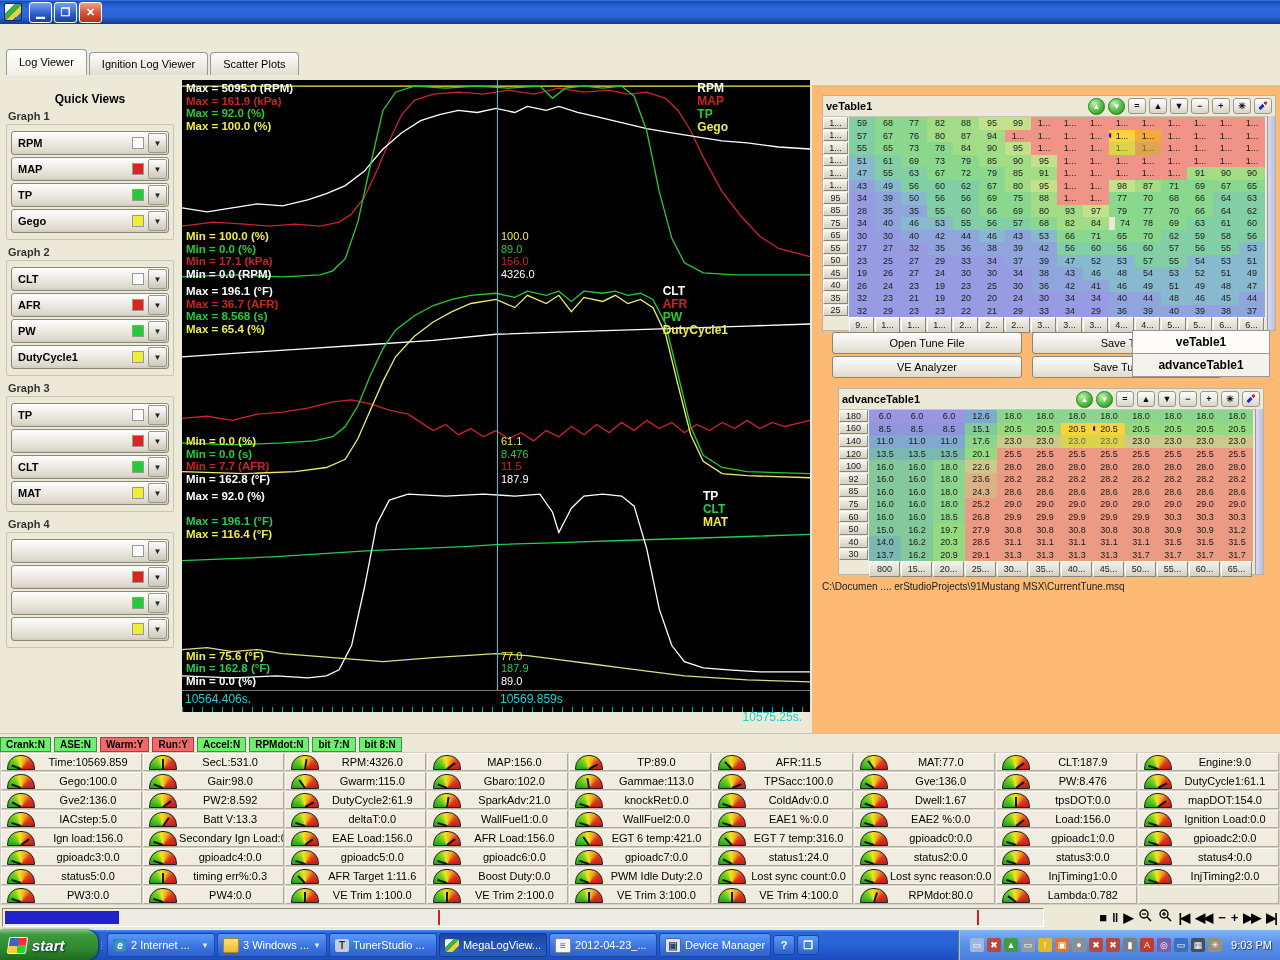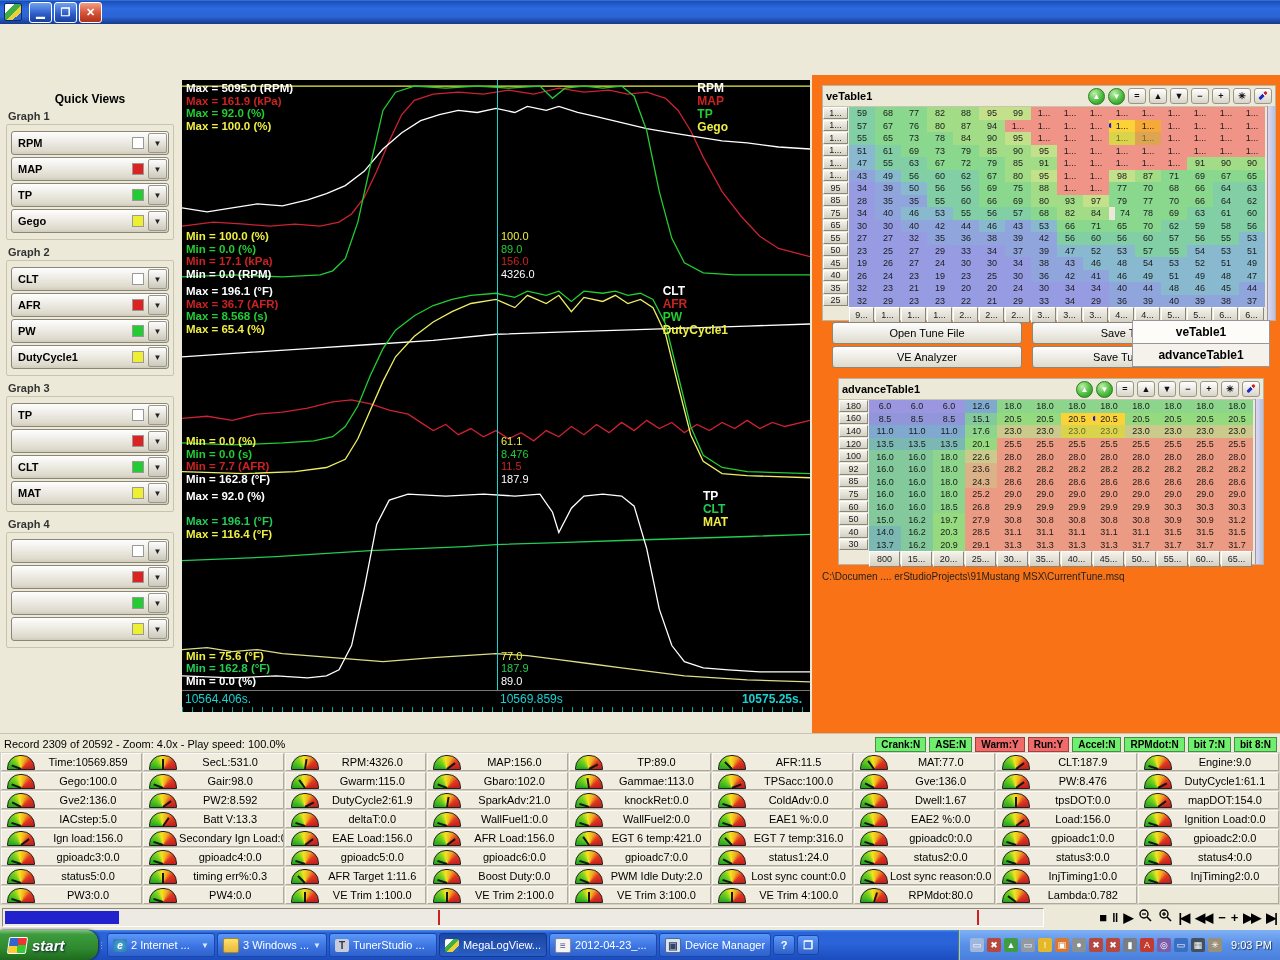--- a/index.html
+++ b/index.html
@@ -44,23 +44,23 @@
   .gpanel{position:absolute;left:0;width:628px;background:#000;border-bottom:1px solid #777;overflow:hidden;}
   .gpanel svg{position:absolute;left:0;top:0;width:100%;height:100%;}
   .glabels{position:absolute;left:4px;font-weight:bold;font-size:11.5px;line-height:12.5px;z-index:3;}
   .glabels.max{top:2px;} .glabels.min{bottom:3px;}
   .glegend{position:absolute;right:82px;top:2px;font-weight:bold;font-size:12px;line-height:13px;text-align:left;z-index:3;}
   .gcursorvals{position:absolute;left:319px;bottom:3px;font-size:11px;line-height:12.5px;z-index:3;}
   .cursorline{position:absolute;left:315px;top:0;width:1px;height:610px;background:#19d2d2;z-index:2;}
   #timeaxis{position:absolute;left:0;top:610px;width:628px;height:22px;background:#000;color:#17d2d2;font-size:12px;}
   #timeaxis .ticks{position:absolute;left:0;bottom:0;width:100%;height:5px;
     background:repeating-linear-gradient(90deg,#0aa 0 1px,transparent 1px 10px);}
-  #ta-left{position:absolute;left:3px;top:2px;} #ta-center{position:absolute;left:318px;top:2px;} #ta-right{position:absolute;right:8px;top:2px;font-weight:bold;}
+  #ta-left{position:absolute;left:3px;top:2px;} #ta-center{position:absolute;left:318px;top:2px;} #ta-right{position:absolute;right:8px;top:20px;}
   
-  #rightpanel{position:absolute;left:812px;top:0;width:468px;height:658px;background:#f97316;}
+  #rightpanel{position:absolute;left:812px;top:10px;width:468px;height:658px;background:#fdba74;}
   .tbl{position:absolute;background:#ece9d8;border:1px solid #b8b4a4;}
   .tbl-title{height:20px;display:flex;align-items:center;background:#ece9d8;border-bottom:1px solid #c8c4b0;padding:0 3px;}
   .tbl-name{font-weight:bold;font-size:11px;flex:1;}
   .circlebtn{width:15px;height:15px;border-radius:50%;margin-left:3px;display:flex;align-items:center;justify-content:center;
     background:radial-gradient(circle at 35% 30%,#bdf0a8,#47b83a 60%,#2a8c22);color:#fff;font-size:8px;border:1px solid #2a7a22;}
   .sqbtn{width:16px;height:14px;margin-left:3px;border:1px solid #9a9688;border-radius:3px;font-size:9px;font-weight:bold;
     background:linear-gradient(180deg,#fff,#d8d4c8);display:flex;align-items:center;justify-content:center;color:#111;}
   .pen{width:10px;height:3px;border-radius:1px;transform:rotate(-45deg);
     background:linear-gradient(90deg,#1a2ac8 0 55%,#e8e8e8 55% 70%,#cc2222 70%);}
   .grid{display:grid;}
@@ -131,20 +131,25 @@
 <div id="screen">
 
   <div id="titlebar">
     <div id="app-icon"></div>
     <div class="winbtn">▁</div>
     <div class="winbtn">❐</div>
     <div class="winbtn close">✕</div>
   </div>
 
 
+  <div id="tabbar">
+      <div class="tab active">Log Viewer</div>
+      <div class="tab">Ignition Log Viewer</div>
+      <div class="tab">Scatter Plots</div>
+    </div>
   <div id="accentline"></div>
 
   <div id="main">
     <div id="sidebar">
       <div id="qv-title">Quick Views</div>
       <div id="qv-groups">
           <div class="group">
             <div class="group-label">Graph 1</div>
             <div class="group-box">
               <div class="combo">
@@ -860,21 +865,20 @@
               <div class="cell colhdr" style="height: 14px;">65...</div>
             </div>
             <div class="tscroll"></div>
           </div>
         </div>
       <div id="tunepath">C:\Documen .... erStudioProjects\91Mustang MSX\CurrentTune.msq</div>
     </div>
   </div>
 
   <div id="recordrow">
-    <span id="record-text">Record 2309 of 20592 - Zoom: 4.0x - Play speed: 100.0%</span>
     <span id="badges"><span class="badge">Crank:N</span><span class="badge">ASE:N</span><span class="badge alert">Warm:Y</span><span class="badge alert">Run:Y</span><span class="badge">Accel:N</span><span class="badge">RPMdot:N</span><span class="badge">bit 7:N</span><span class="badge">bit 8:N</span></span>
   </div>
 
   <div id="gaugegrid">
       <div class="gcell">
         <div class="gauge">
           <div class="needle" style="transform: rotate(-68.4deg);"></div>
         </div>
         <div class="glabel">Time:10569.859</div>
       </div>

